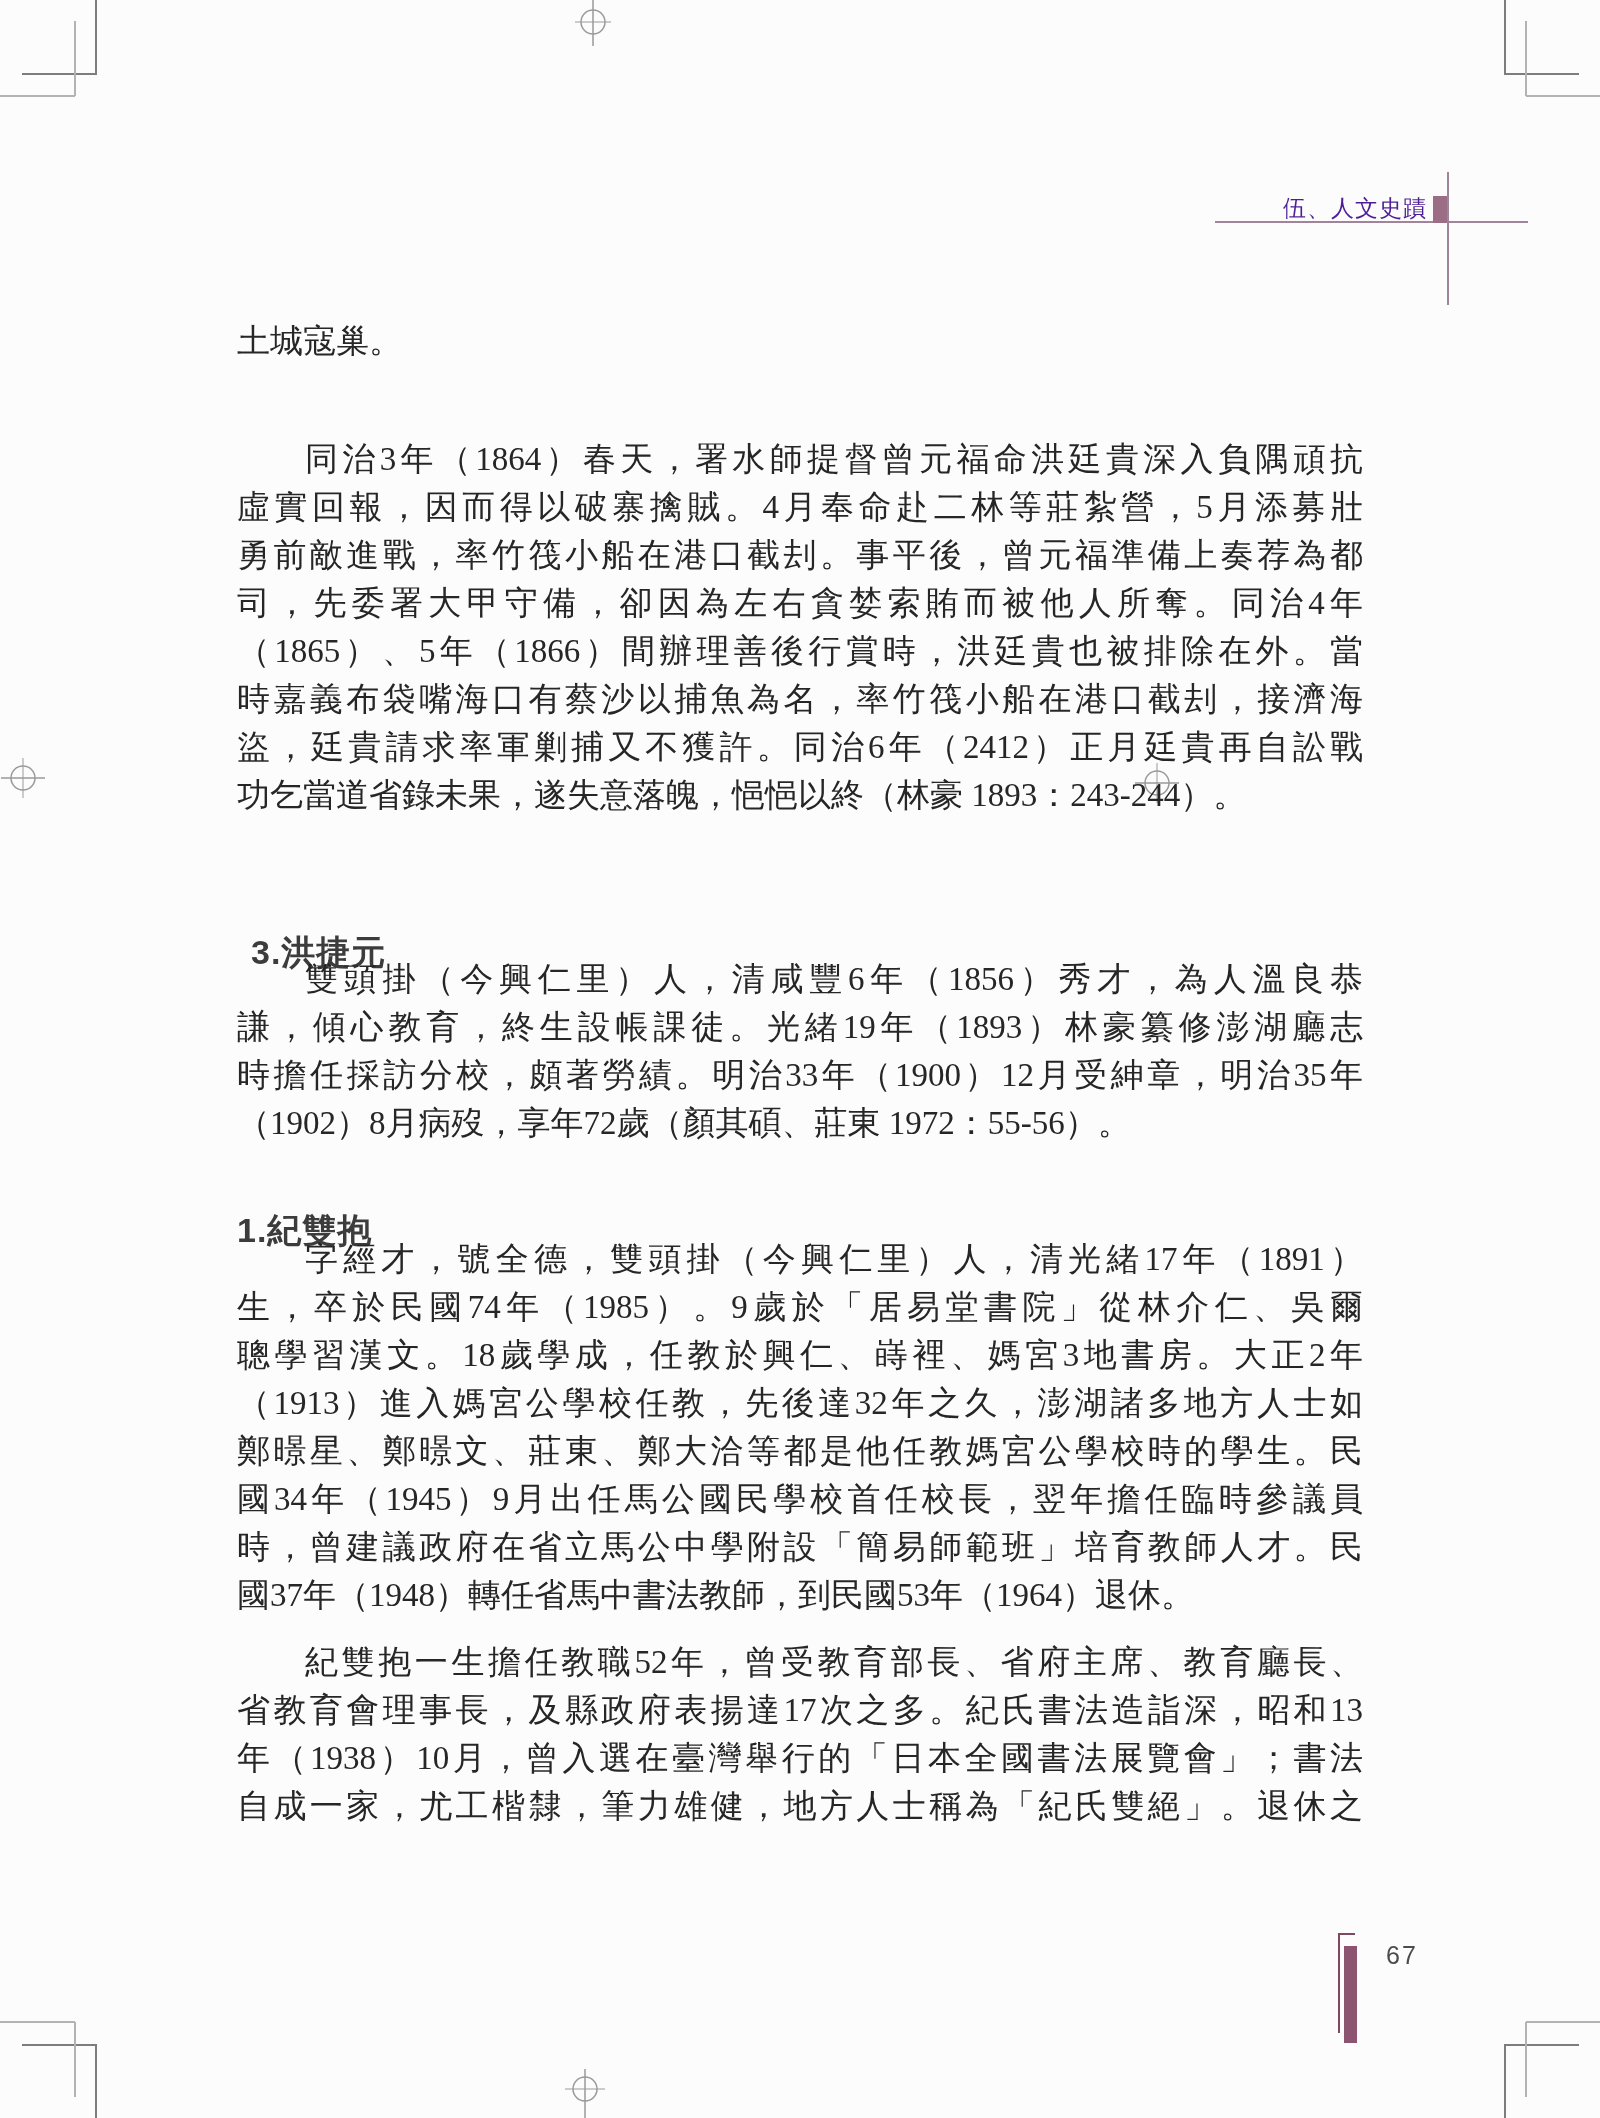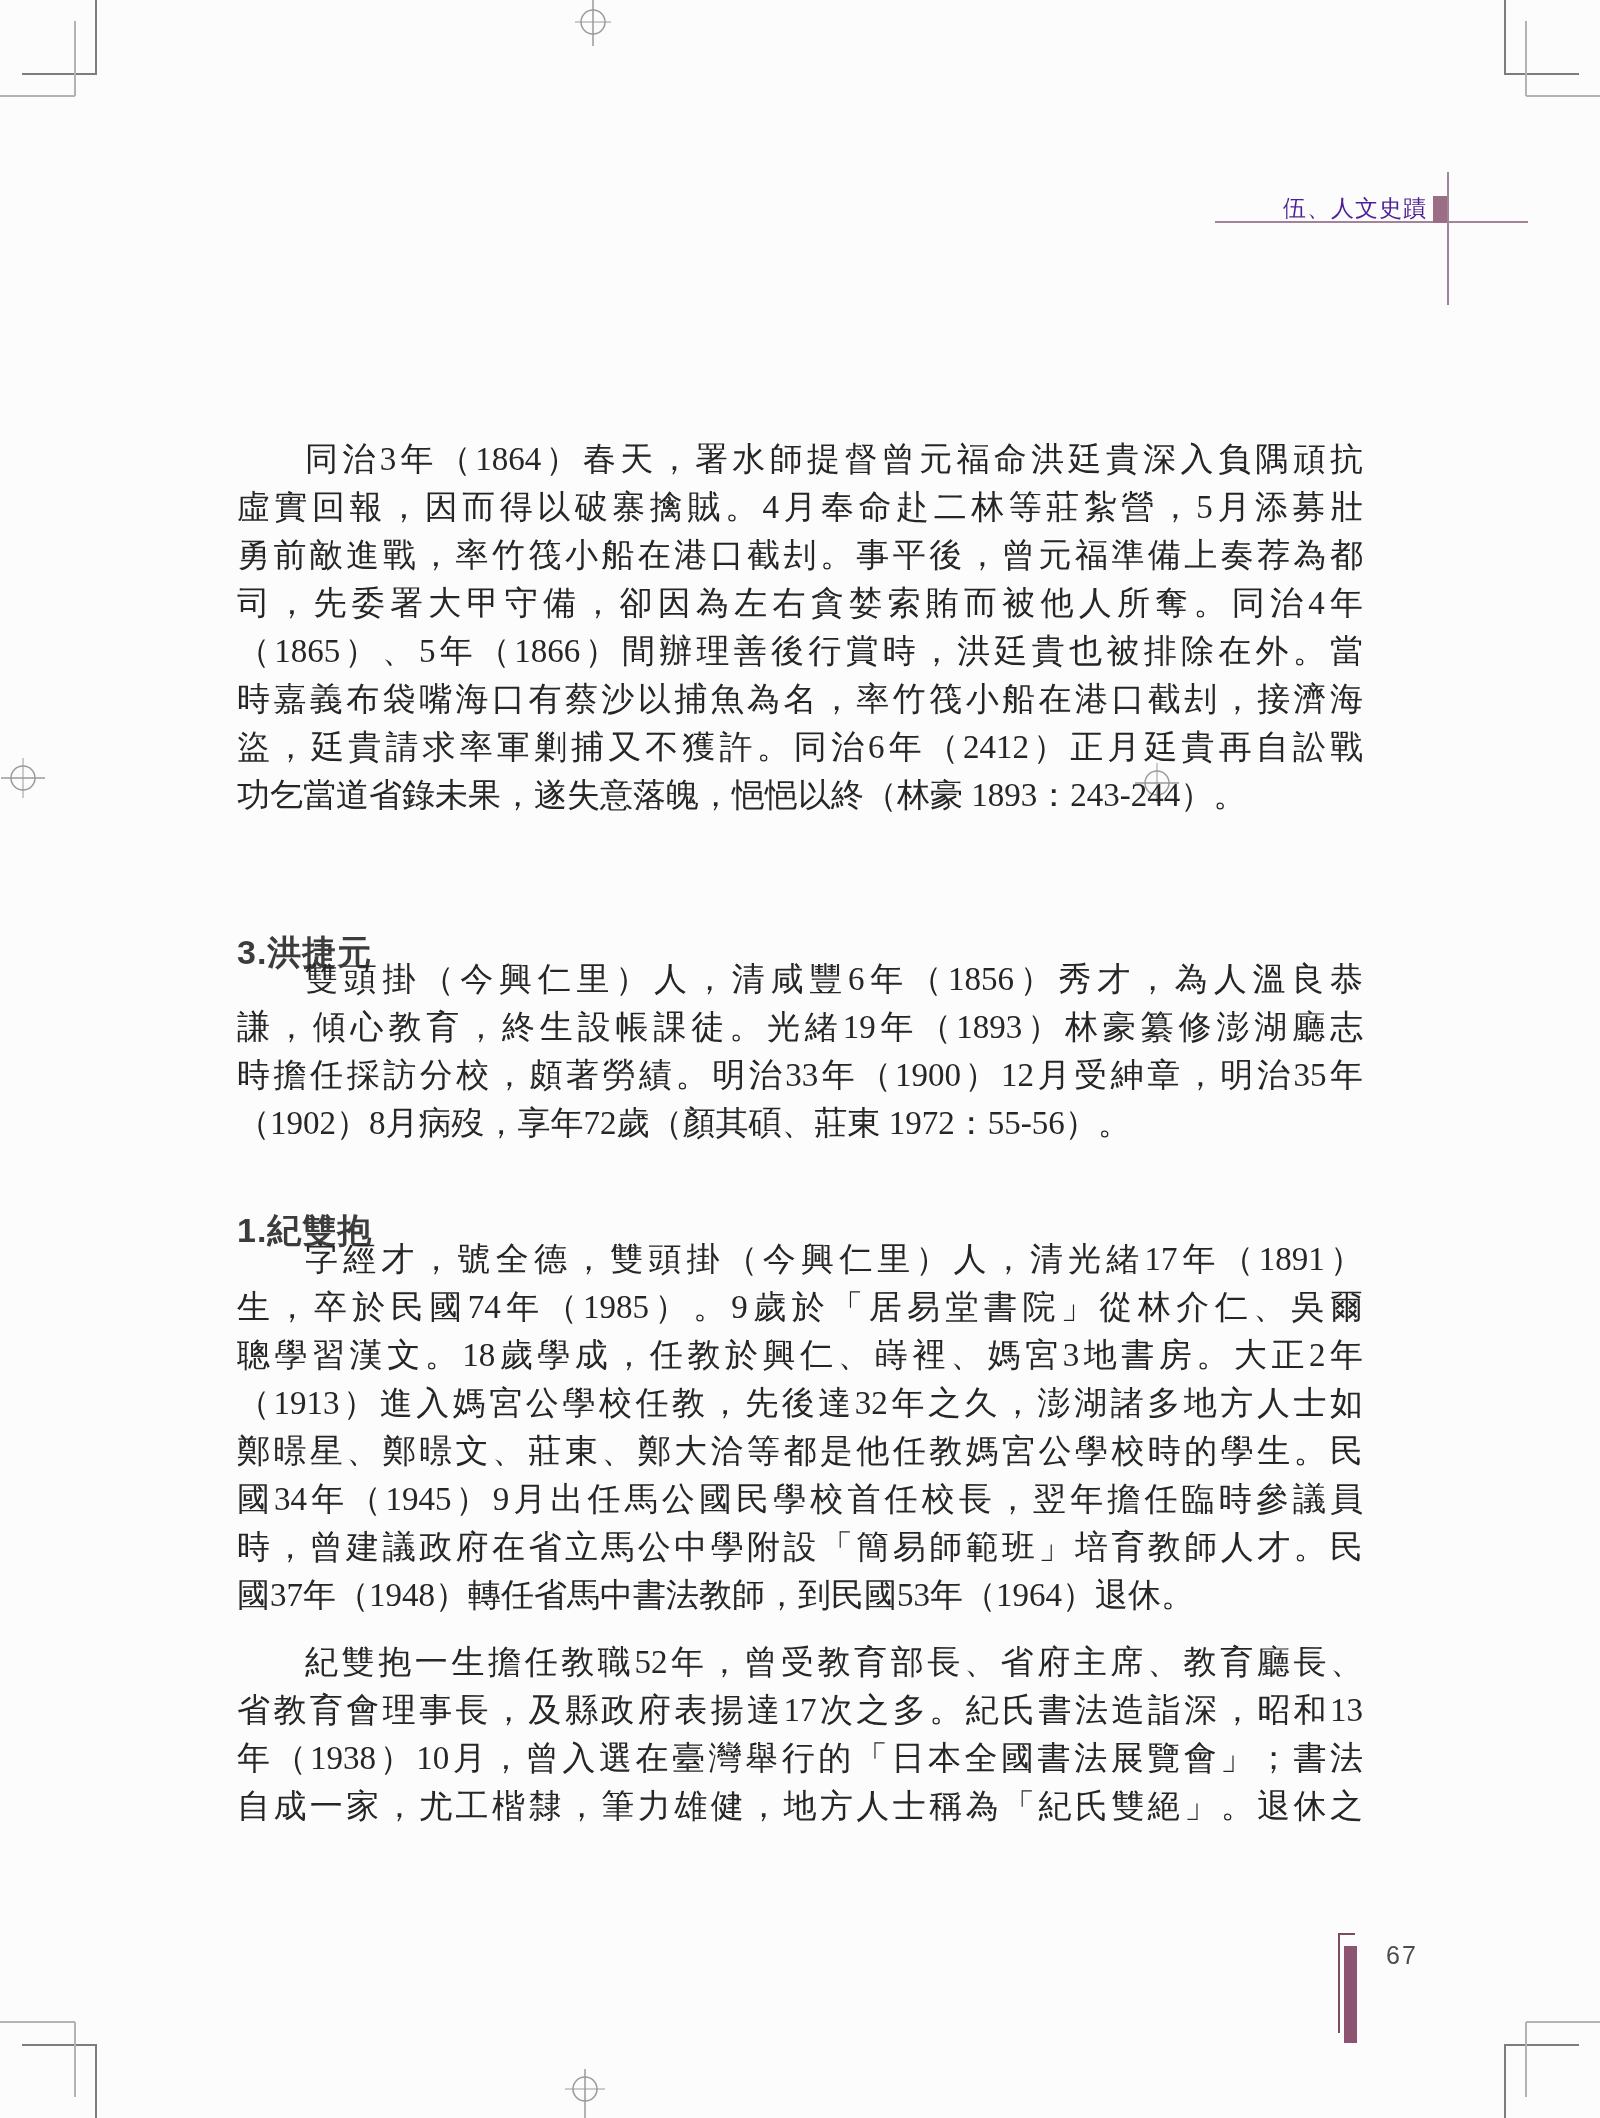--- a/index.html
+++ b/index.html
@@ -110,34 +110,35 @@
 <header>
   <div class="hdr-title">伍、人文史蹟</div>
   <div class="hdr-rule"></div>
   <div class="hdr-square"></div>
   <div class="hdr-vline"></div>
 </header>
 
 <main>
 
   <section class="para" style="top:317px;">
+    <div class="ln last">土城寇巢。</div>
   </section>
 
   <section class="para" style="top:435px;">
     <div class="ln indent">同治3年（1864）春天，署水師提督曾元福命洪廷貴深入負隅頑抗</div>
     <div class="ln">虛實回報，因而得以破寨擒賊。4月奉命赴二林等莊紮營，5月添募壯</div>
     <div class="ln">勇前敵進戰，率竹筏小船在港口截刦。事平後，曾元福準備上奏荐為都</div>
     <div class="ln">司，先委署大甲守備，卻因為左右貪婪索賄而被他人所奪。同治4年</div>
     <div class="ln">（1865）、5年（1866）間辦理善後行賞時，洪廷貴也被排除在外。當</div>
     <div class="ln">時嘉義布袋嘴海口有蔡沙以捕魚為名，率竹筏小船在港口截刦，接濟海</div>
     <div class="ln">盜，廷貴請求率軍剿捕又不獲許。同治6年（2412）正月廷貴再自訟戰</div>
     <div class="ln last">功乞當道省錄未果，遂失意落魄，悒悒以終（林豪 1893：243-244）。</div>
   </section>
 
-  <h2 class="sec-heading" style="top:903px;">3.洪捷元</h2>
+  <h2 class="sec-heading" style="top:903px;margin-left:14px;">3.洪捷元</h2>
 
   <section class="para" style="top:955px;">
     <div class="ln indent">雙頭掛（今興仁里）人，清咸豐6年（1856）秀才，為人溫良恭</div>
     <div class="ln">謙，傾心教育，終生設帳課徒。光緒19年（1893）林豪纂修澎湖廳志</div>
     <div class="ln">時擔任採訪分校，頗著勞績。明治33年（1900）12月受紳章，明治35年</div>
     <div class="ln last">（1902）8月病歿，享年72歲（顏其碩、莊東 1972：55-56）。</div>
   </section>
 
   <h2 class="sec-heading" style="top:1181px;">1.紀雙抱</h2>
 

